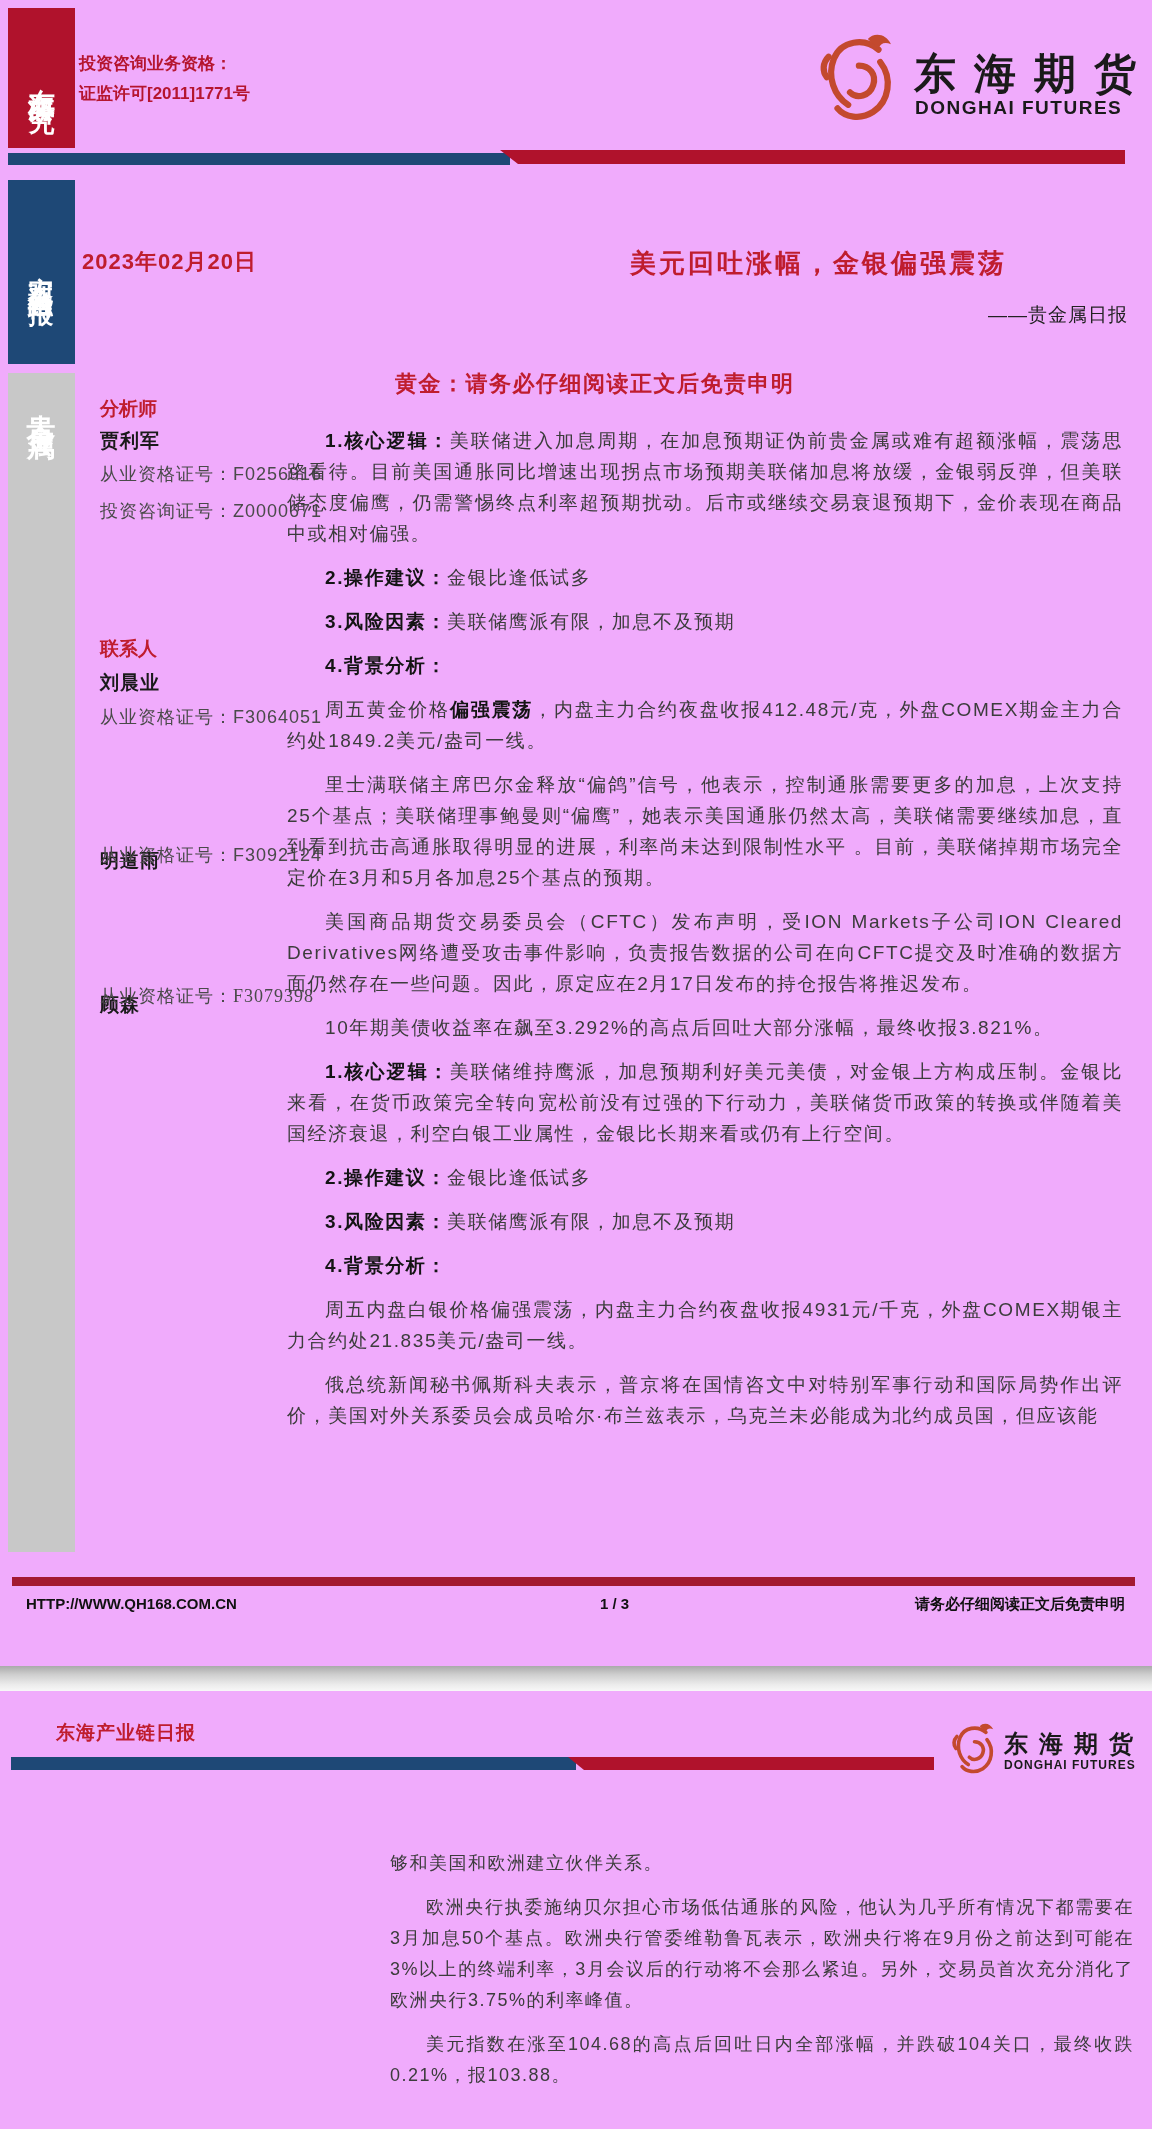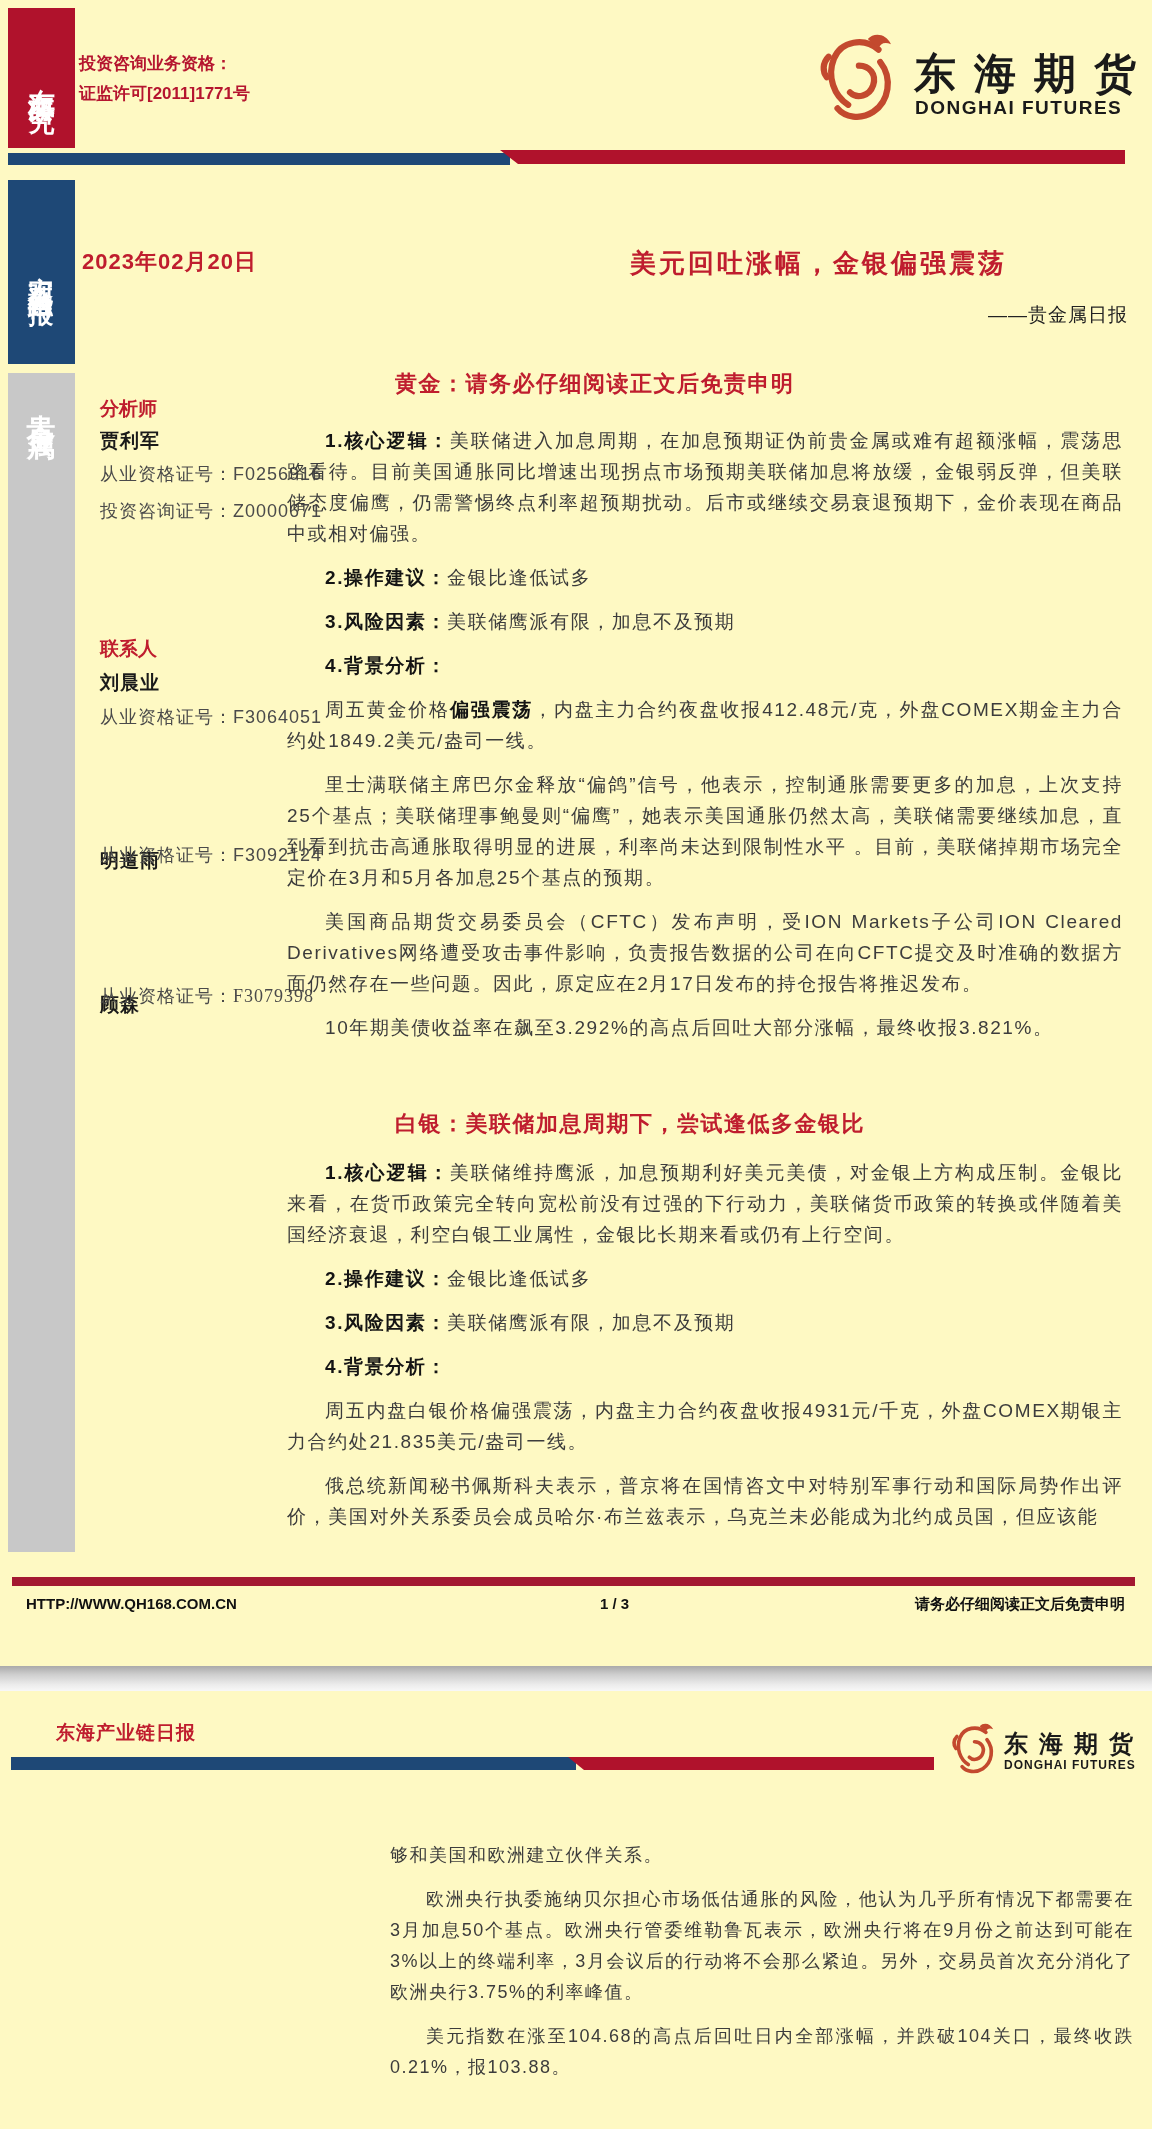--- a/index.html
+++ b/index.html
@@ -1,16 +1,16 @@
 <!DOCTYPE html>
 <html><head>
 <meta charset="utf-8">
 <style>
   html,body{margin:0;padding:0;background:#ffffff;}
-  #page{position:relative;width:1152px;height:2129px;background:#fef9c3;overflow:hidden;
+  #page{position:relative;width:1152px;height:2129px;background:#f0abfc;overflow:hidden;
         font-family:"Liberation Sans","DejaVu Sans",sans-serif;}
   
   .vbox{position:absolute;left:8px;width:67px;color:#ffffff;font-weight:bold;
         writing-mode:vertical-rl;text-orientation:upright;
         display:flex;align-items:center;justify-content:center;}
   #brand-box{top:8px;height:140px;background:#B0122C;font-size:27px;letter-spacing:6px;}
   #report-box{top:180px;height:184px;background:#1E4876;font-size:25px;letter-spacing:5px;}
   #section-strip{top:373px;height:1179px;background:#C8C8C8;font-size:29px;letter-spacing:9px;
         justify-content:flex-start;padding-top:18px;box-sizing:border-box;}
   
@@ -46,21 +46,21 @@
   
   #page-divider{position:absolute;left:0;top:1666px;width:1152px;height:25px;
       background:linear-gradient(180deg,#a9a9a9 0%,#cfcfcf 35%,#ececec 75%,#f8f8f8 100%);}
   
   #p2-title{position:absolute;left:56px;top:1720px;color:#BF1D2E;font-weight:bold;font-size:19px;letter-spacing:1px;font-family:Liberation Serif, serif;}
   #p2bar-blue{left:11px;top:1757px;width:565px;height:13px;background:#1E4876;}
   #p2bar-red{left:568px;top:1757px;width:366px;height:13px;background:#B0122C;
              clip-path:polygon(0 0,100% 0,100% 100%,16px 100%);}
   #p2col{position:absolute;left:390px;top:1840px;width:744px;}
   .bp2{font-size:18px;line-height:31px;letter-spacing:1.5px;color:#3c3c3c;
-       text-align:justify;text-indent:36px;margin:0 0 13px 0;}
+       text-align:justify;text-indent:36px;margin:8px 0 13px 0;}
   .noindent{text-indent:0;}
 </style>
 </head>
 <body>
 
 <div id="page">
 
   <div id="brand-box" class="vbox">东海研究</div>
 
   <div class="license">
@@ -110,21 +110,20 @@
 
     <p class="bp"><b>1.核心逻辑：</b><span>美联储进入加息周期，在加息预期证伪前贵金属或难有超额涨幅，震荡思路看待。目前美国通胀同比增速出现拐点市场预期美联储加息将放缓，金银弱反弹，但美联储态度偏鹰，仍需警惕终点利率超预期扰动。后市或继续交易衰退预期下，金价表现在商品中或相对偏强。</span></p>
     <p class="bp"><b>2.操作建议：</b><span>金银比逢低试多</span></p>
     <p class="bp"><b>3.风险因素：</b><span>美联储鹰派有限，加息不及预期</span></p>
     <p class="bp"><b>4.背景分析：</b></p>
     <p class="bp"><span>周五黄金价格</span><b>偏强震荡</b><span>，内盘主力合约夜盘收报412.48元/克，外盘COMEX期金主力合约处1849.2美元/盎司一线。</span></p>
     <p class="bp">里士满联储主席巴尔金释放“偏鸽”信号，他表示，控制通胀需要更多的加息，上次支持25个基点；美联储理事鲍曼则“偏鹰”，她表示美国通胀仍然太高，美联储需要继续加息，直到看到抗击高通胀取得明显的进展，利率尚未达到限制性水平 。目前，美联储掉期市场完全定价在3月和5月各加息25个基点的预期。</p>
     <p class="bp">美国商品期货交易委员会（CFTC）发布声明，受ION Markets子公司ION Cleared Derivatives网络遭受攻击事件影响，负责报告数据的公司在向CFTC提交及时准确的数据方面仍然存在一些问题。因此，原定应在2月17日发布的持仓报告将推迟发布。</p>
     <p class="bp">10年期美债收益率在飙至3.292%的高点后回吐大部分涨幅，最终收报3.821%。</p>
 
-    <div class="shead shead2">白银：美联储加息周期下，尝试逢低多金银比</div>
 
     <p class="bp"><b>1.核心逻辑：</b><span>美联储维持鹰派，加息预期利好美元美债，对金银上方构成压制。金银比来看，在货币政策完全转向宽松前没有过强的下行动力，美联储货币政策的转换或伴随着美国经济衰退，利空白银工业属性，金银比长期来看或仍有上行空间。</span></p>
     <p class="bp"><b>2.操作建议：</b><span>金银比逢低试多</span></p>
     <p class="bp"><b>3.风险因素：</b><span>美联储鹰派有限，加息不及预期</span></p>
     <p class="bp"><b>4.背景分析：</b></p>
     <p class="bp">周五内盘白银价格偏强震荡，内盘主力合约夜盘收报4931元/千克，外盘COMEX期银主力合约处21.835美元/盎司一线。</p>
     <p class="bp">俄总统新闻秘书佩斯科夫表示，普京将在国情咨文中对特别军事行动和国际局势作出评价，美国对外关系委员会成员哈尔·布兰兹表示，乌克兰未必能成为北约成员国，但应该能</p>
   </div>
 
   <div id="footer-bar" class="bar"></div>

